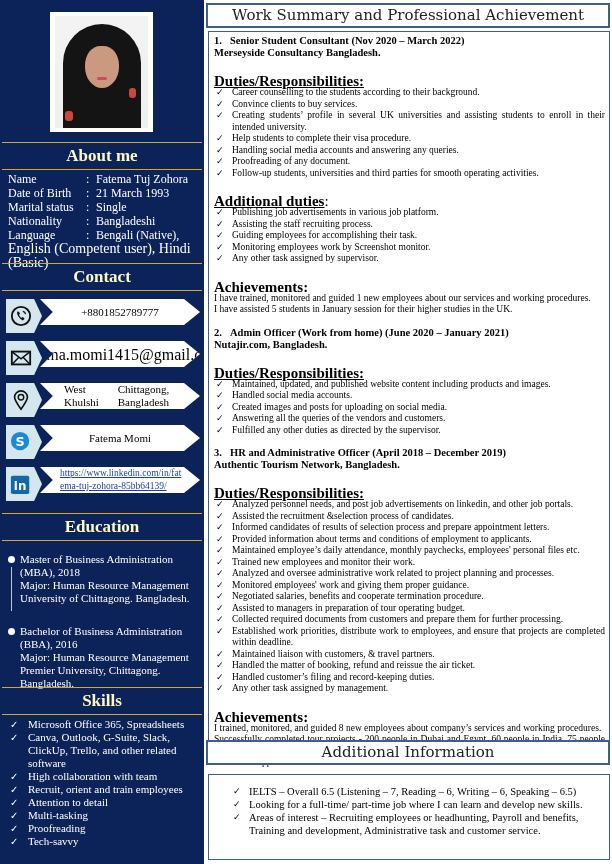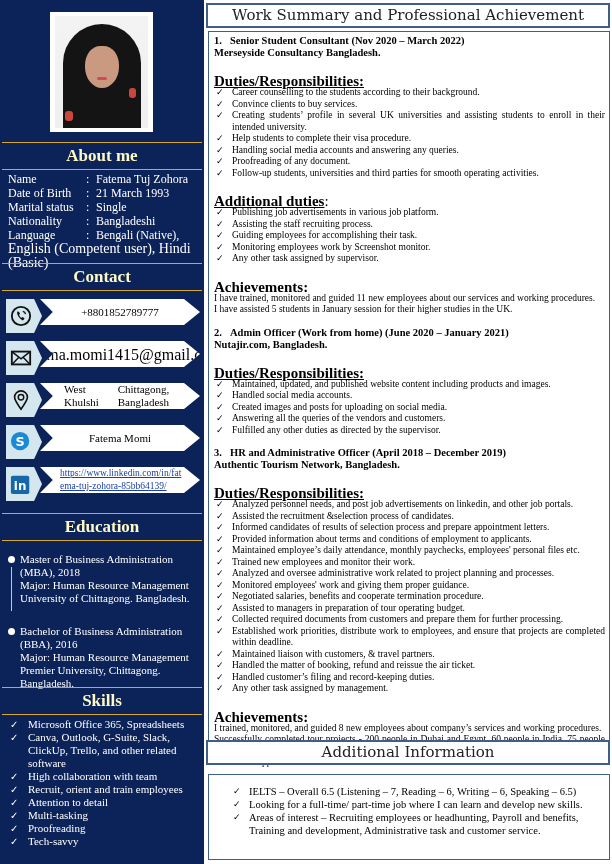--- a/index.html
+++ b/index.html
@@ -253,21 +253,21 @@
       </ul>
       <div class="sub-h"><span style="text-decoration:underline;">Additional duties</span><span style="font-weight:normal;">:</span></div>
       <ul class="checklist">
         <li><span class="chk">✓</span><span>Publishing job advertisements in various job platform.</span></li>
         <li><span class="chk">✓</span><span>Assisting the staff recruiting process.</span></li>
         <li><span class="chk">✓</span><span>Guiding employees for accomplishing their task.</span></li>
         <li><span class="chk">✓</span><span>Monitoring employees work by Screenshot monitor.</span></li>
         <li><span class="chk">✓</span><span>Any other task assigned by supervisor.</span></li>
       </ul>
       <div class="sub-h">Achievements:</div>
-      <div class="para">I have trained, monitored and guided 11 new employees about our services and working procedures.</div>
+      <div class="para">I have trained, monitored and guided 1 new employees about our services and working procedures.</div>
       <div class="para">I have assisted 5 students in January session for their higher studies in the UK.</div>
     </div>
 
     <div class="gap"></div>
 
     <div>
       <div class="job-title"><span class="num">2.</span><span>Admin Officer (Work from home) (June 2020 – January 2021)</span></div>
       <div class="job-company">Nutajir.com, Bangladesh.</div>
       <div class="sub-h u">Duties/Responsibilities:</div>
       <ul class="checklist">

